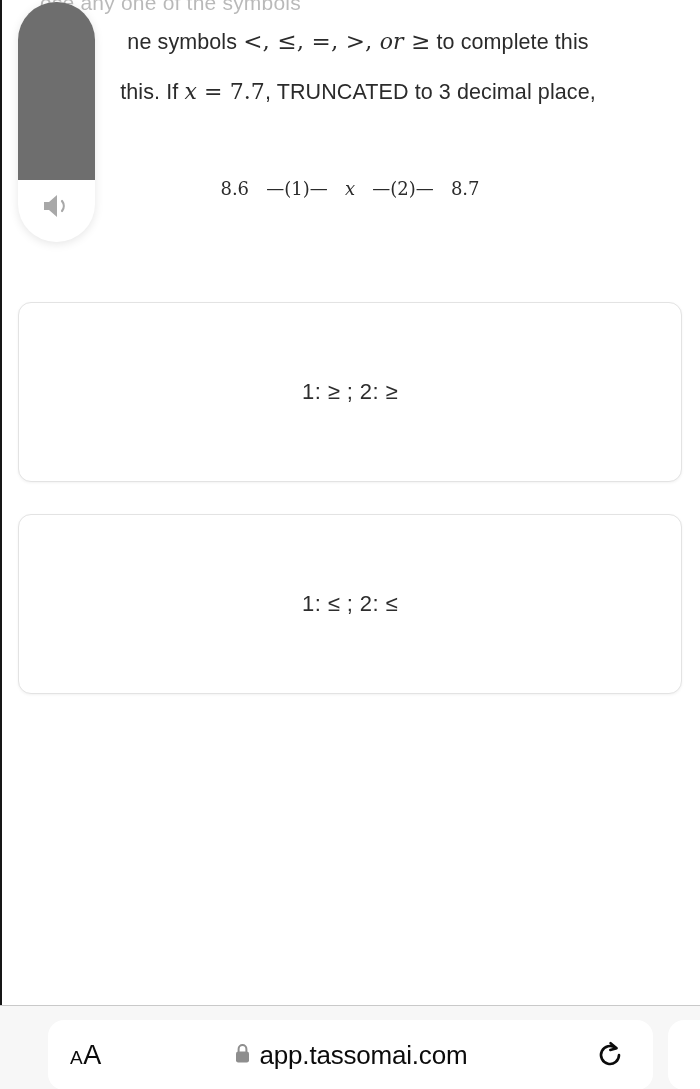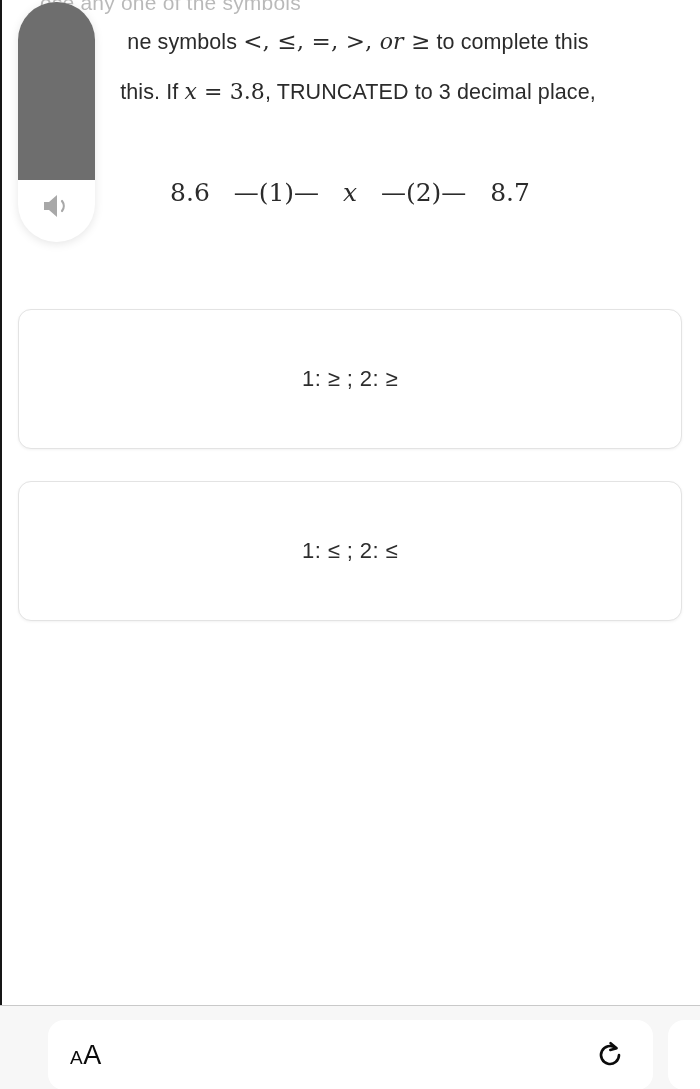--- a/index.html
+++ b/index.html
@@ -72,39 +72,39 @@
     font-size: 23px;
   }
 
   .equation {
     position: absolute;
     left: 0;
     top: 178px;
     width: 700px;
     text-align: center;
     font-family: "DejaVu Serif", "Liberation Serif", serif;
-    font-size: 25px;
+    font-size: 18px;
     color: #2b2b2b;
     white-space: pre;
   }
   .equation .v { font-style: normal; }
   .equation .var { font-style: italic; }
 
   
   .options {
     position: absolute;
     left: 0;
     top: 298px;
     width: 700px;
   }
 
   .option-card {
     position: relative;
-    margin: 11px 18px 32px 18px;
-    height: 140px;
+    margin: 4px 18px 32px 18px;
+    height: 180px;
     background: #ffffff;
     border: 1px solid #e3e3e3;
     border-radius: 13px;
     box-shadow: 0 1px 3px rgba(0,0,0,0.055);
     display: flex;
     align-items: center;
     justify-content: center;
   }
 
   .option-label {
@@ -222,21 +222,21 @@
 
 <div class="left-edge"></div>
 
 <div class="page">
 
   <div class="clipped-line">ose any one of the symbols</div>
 
   <div class="question">
     <span><span>ne symbols </span><span class="mathsym">&lt;, ≤, =, &gt;,</span><span class="mathtxt ital">&nbsp;</span><span class="mathtxt ital">or</span><span class="mathsym">&nbsp;</span><span class="mathsym">≥</span><span> to complete this</span></span>
     <br>
-    <span><span>this. If </span><span class="mathtxt ital">x</span><span class="mathtxt"> = 3.8</span><span>, TRUNCATED to 3 decimal place,</span></span>
+    <span><span>this. If </span><span class="mathtxt ital">x</span><span class="mathtxt"> = 7.7</span><span>, TRUNCATED to 3 decimal place,</span></span>
   </div>
 
   <div class="equation"><span class="v">8.6</span><span>   </span><span class="v">—(1)—</span><span>   </span><span class="var">x</span><span>   </span><span class="v">—(2)—</span><span>   </span><span class="v">8.7</span></div>
 
   <div class="options">
     <div class="option-card">
       <span class="option-label sym">1: ≥ ; 2: ≥</span>
     </div>
     <div class="option-card">
       <span class="option-label sym">1: ≤ ; 2: ≤</span>
@@ -259,20 +259,29 @@
 
   <div class="url-pill-side"></div>
 
   <div class="url-pill">
 
     <div class="aa-button">
       <span class="aa-small">A</span>
       <span class="aa-large">A</span>
     </div>
 
+    <div class="url-center">
+      <span>
+        <svg width="17" height="22" viewBox="0 0 17 22" aria-hidden="true">
+          <path d="M4.6 9 V6.4 a3.9 3.9 0 0 1 7.8 0 V9" stroke="#8e8e8e" stroke-width="2" fill="none" stroke-linecap="round"></path>
+          <rect x="2" y="9" width="13" height="11" rx="2.2" fill="#8e8e8e"></rect>
+        </svg>
+      </span>
+      <span class="url-text">app.tassomai.com</span>
+    </div>
 
     <div class="reload-button">
       <svg width="34" height="34" viewBox="0 0 34 34" aria-hidden="true">
         <path d="M26 17 a9 9 0 1 1 -3.4 -7.05" stroke="#0b0b0b" stroke-width="2.6" fill="none" stroke-linecap="round"></path>
         <path d="M17.6 5.2 L23.6 10.2 L17.3 12" stroke="#0b0b0b" stroke-width="2.6" fill="none" stroke-linecap="round" stroke-linejoin="round"></path>
       </svg>
     </div>
 
   </div>
 </div>

